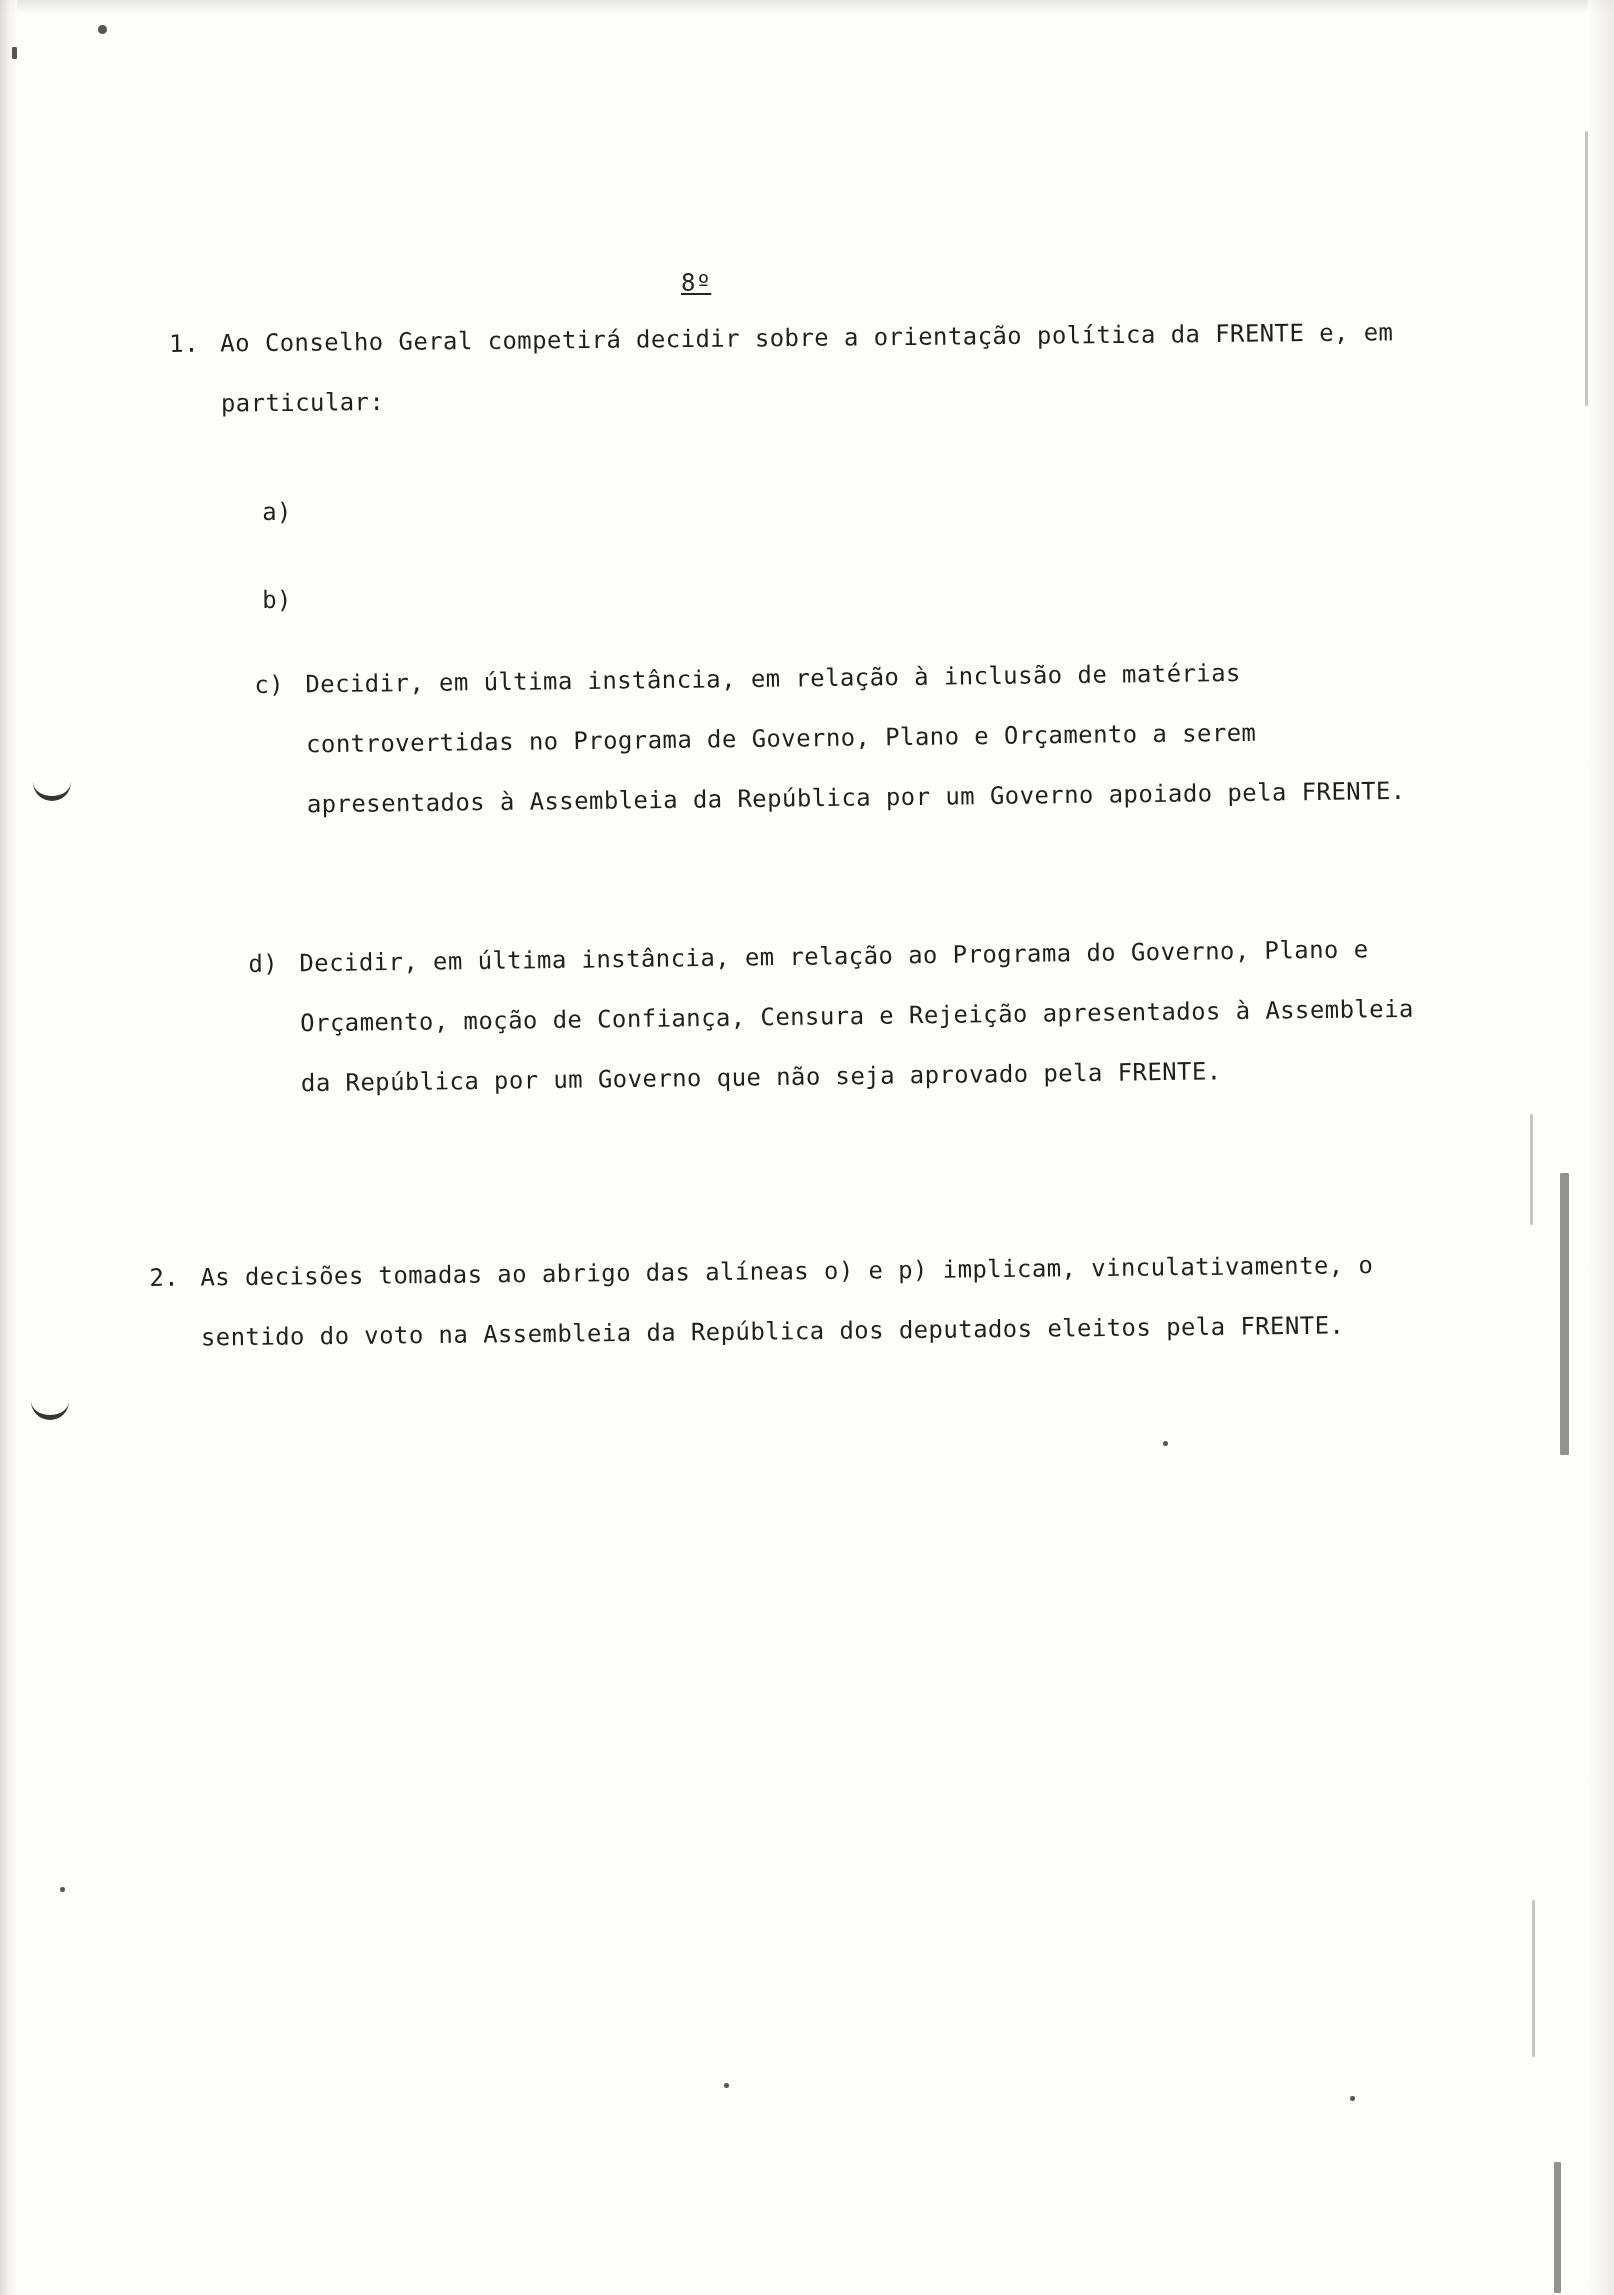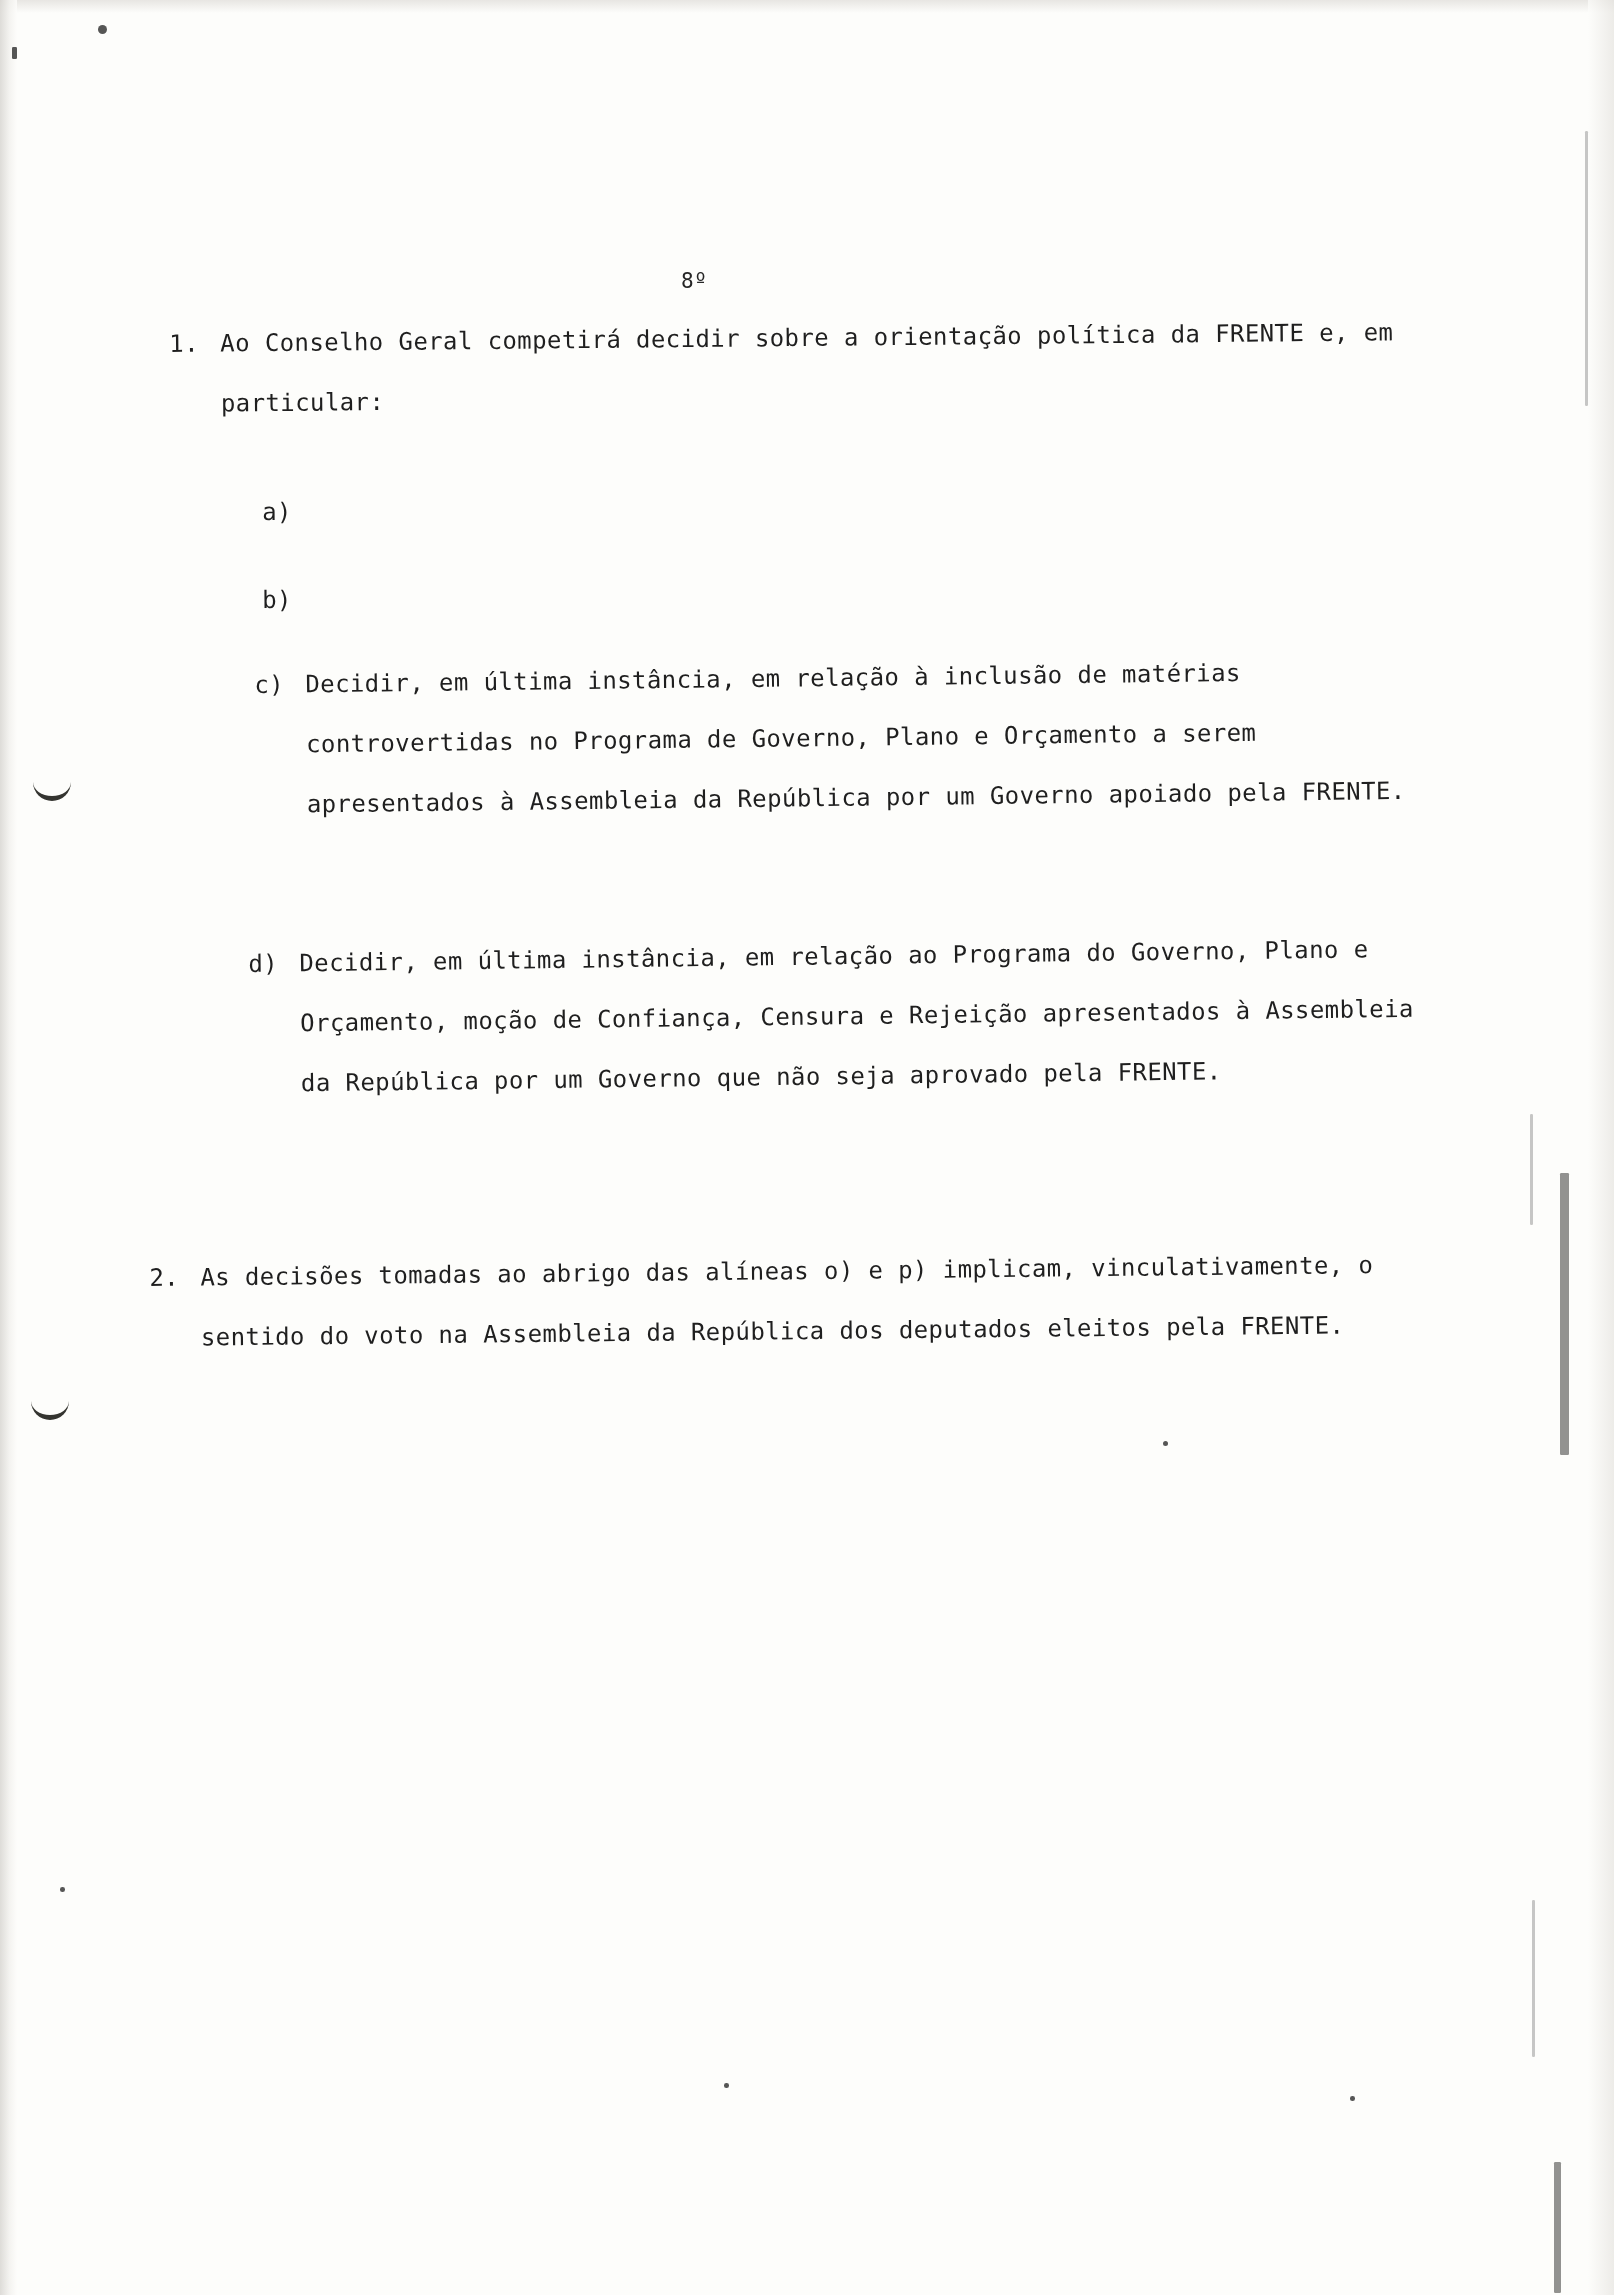--- a/index.html
+++ b/index.html
@@ -69,23 +69,24 @@
     left: 0;
     top: 0;
     width: 1614px;
     height: 2295px;
   }
 
   .page-number {
     position: absolute;
     left: 681px;
     top: 269px;
-    font-size: 21px;
+    font-size: 24px;
     letter-spacing: 0.7px;
     color: #262626;
+    text-decoration: underline;
   }
 
   .para {
     position: absolute;
     font-size: 24px;
     line-height: 60px;
     color: #1f1f1f;
     letter-spacing: 0.4px;
     white-space: pre-wrap;
   }

